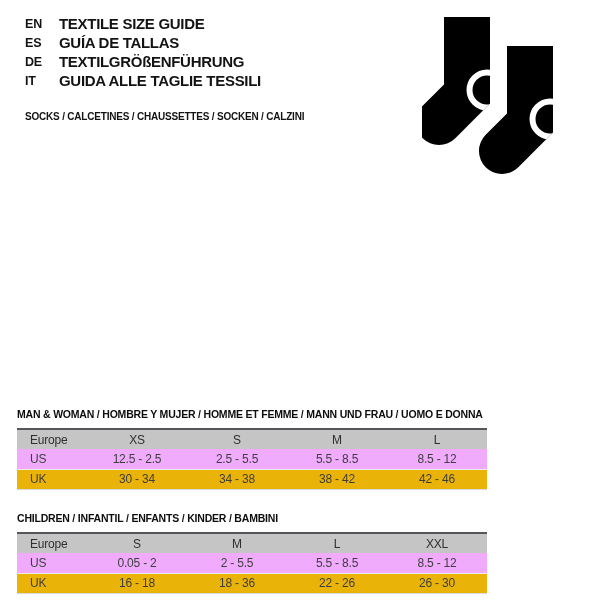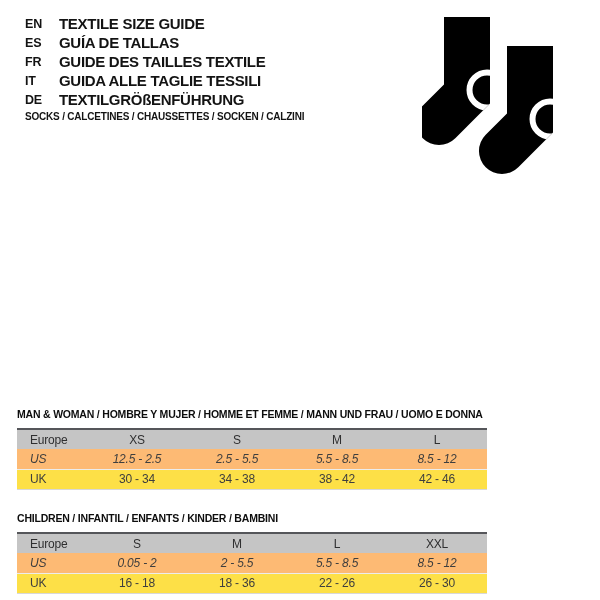--- a/index.html
+++ b/index.html
@@ -40,48 +40,44 @@
   .size-table th, .size-table td {
     height: 20px; font-size: 12px; font-weight: 400;
     text-align: center; padding: 0; vertical-align: middle;
     letter-spacing: -0.2px;
   }
   .size-table th { background: #c5c5c5; color: #2f2f30; }
   .size-table th:first-child, .size-table td:first-child {
     text-align: left; padding-left: 13px; width: 70px;
   }
   .size-table td { color: #3e3e3e; }
-  .size-table tbody tr:nth-child(1) { background: #fdba74; border-bottom: 1px solid #ececec; font-style: italic; }
-  .size-table tbody tr:nth-child(2) { background: #fde047; border-bottom: 1px solid #d8d8d8; }
+  .size-table tbody tr:nth-child(1) { background: #f0abfc; border-bottom: 1px solid #ececec; }
+  .size-table tbody tr:nth-child(2) { background: #eab308; border-bottom: 1px solid #d8d8d8; }
 </style>
 </head>
 <body>
 
 <div class="page">
 
   <div class="lang-block">
       <div class="lang-row">
         <span class="lang-code">EN</span>
         <span class="lang-label">TEXTILE SIZE GUIDE</span>
       </div>
       <div class="lang-row">
         <span class="lang-code">ES</span>
         <span class="lang-label">GUÍA DE TALLAS</span>
       </div>
       <div class="lang-row">
-        <span class="lang-code">FR</span>
-        <span class="lang-label">GUIDE DES TAILLES TEXTILE</span>
+        <span class="lang-code">DE</span>
+        <span class="lang-label">TEXTILGRÖßENFÜHRUNG</span>
       </div>
       <div class="lang-row">
         <span class="lang-code">IT</span>
         <span class="lang-label">GUIDA ALLE TAGLIE TESSILI</span>
-      </div>
-      <div class="lang-row">
-        <span class="lang-code">DE</span>
-        <span class="lang-label">TEXTILGRÖßENFÜHRUNG</span>
       </div>
     </div>
 
   <div class="category-title">SOCKS / CALCETINES / CHAUSSETTES / SOCKEN / CALZINI</div>
 
   <div class="socks-icon">
     <svg width="135" height="160" viewBox="0 0 135 160" xmlns="http://www.w3.org/2000/svg" aria-hidden="true">
       <defs>
         <path id="sock" d="M22,0 H68 V86.6 L33.3,121.3 A23,23 0 0 1 0.7,88.7 L22,67.4 Z"></path>
         <clipPath id="sockClip">

